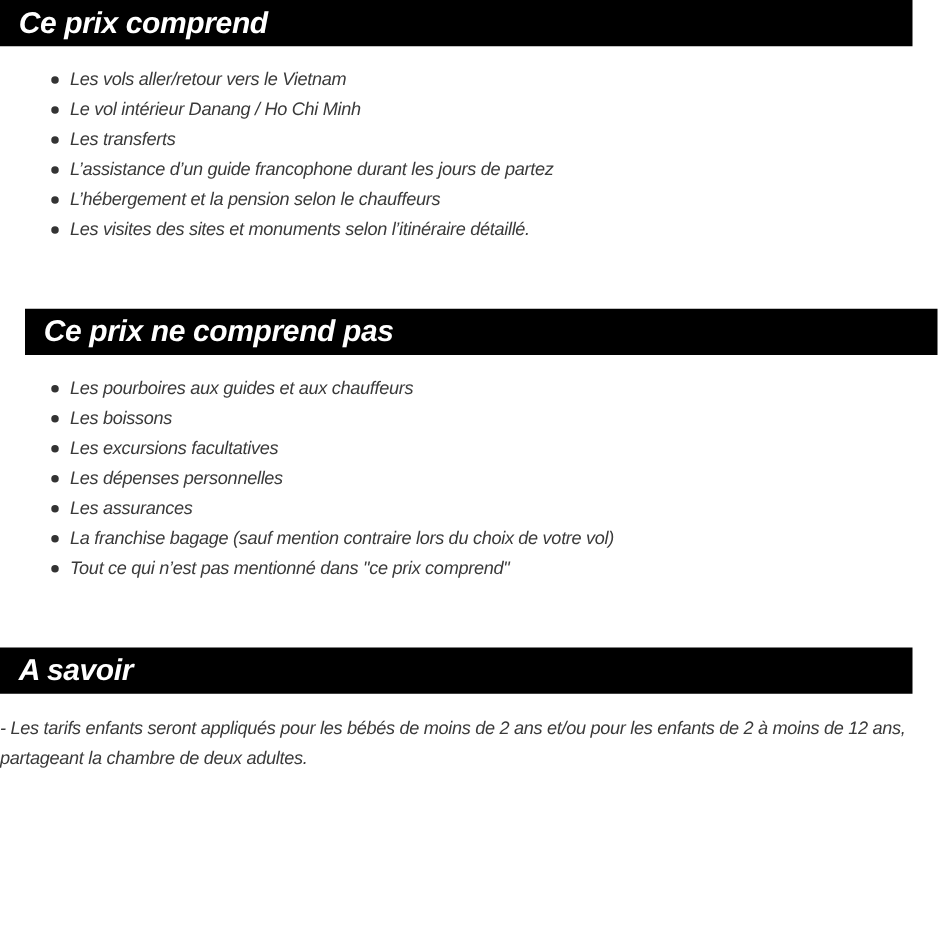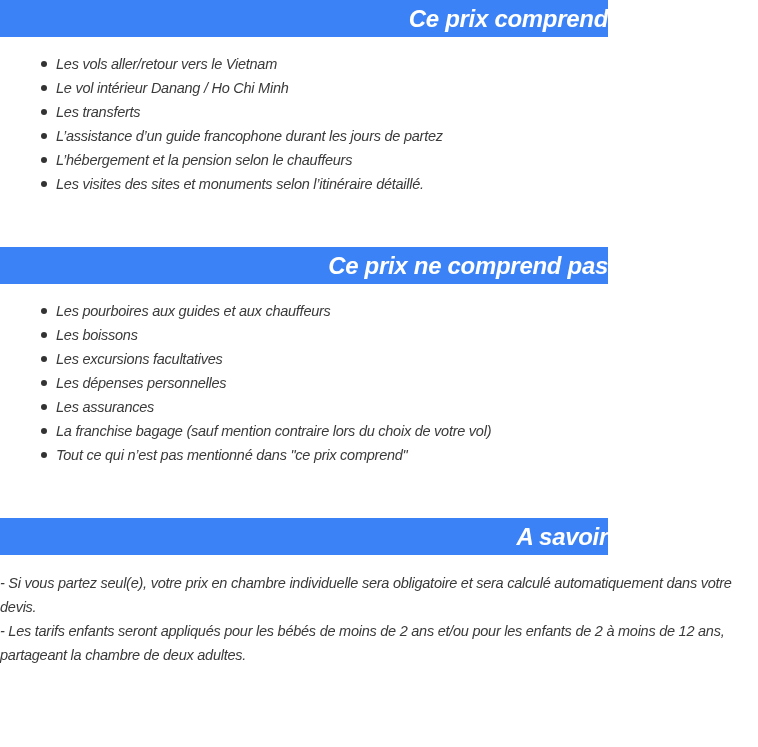--- a/index.html
+++ b/index.html
@@ -10,24 +10,23 @@
     body {
       width: 758px;
       height: 747px;
       overflow: hidden;
       font-family: "Liberation Sans", "DejaVu Sans", sans-serif;
       color: #3a3a3a;
     }
     .banner {
       position: absolute;
       left: 0;
-      width: 608px;
+      width: 730px;
       height: 37px;
-      background: #3b82f6;
-      text-align: right;
+      background: #000000;
     }
     .banner h2 {
       margin: 0;
       padding-left: 15px;
       line-height: 37px;
       font-size: 24px;
       font-style: italic;
       font-weight: bold;
       color: #ffffff;
       letter-spacing: -0.3px;
@@ -80,32 +79,31 @@
 </div>
 <ul class="list" style="top:52px;">
   <li><span class="bullet"></span><span>Les vols aller/retour vers le Vietnam</span></li>
   <li><span class="bullet"></span><span>Le vol intérieur Danang / Ho Chi Minh</span></li>
   <li><span class="bullet"></span><span>Les transferts</span></li>
   <li><span class="bullet"></span><span>L’assistance d’un guide francophone durant les jours de partez</span></li>
   <li><span class="bullet"></span><span>L’hébergement et la pension selon le chauffeurs</span></li>
   <li><span class="bullet"></span><span>Les visites des sites et monuments selon l’itinéraire détaillé.</span></li>
 </ul>
 
-<div class="banner" style="top:247px;">
+<div class="banner" style="top:247px;margin-left:20px;">
   <h2>Ce prix ne comprend pas</h2>
 </div>
 <ul class="list" style="top:299px;">
   <li><span class="bullet"></span><span>Les pourboires aux guides et aux chauffeurs</span></li>
   <li><span class="bullet"></span><span>Les boissons</span></li>
   <li><span class="bullet"></span><span>Les excursions facultatives</span></li>
   <li><span class="bullet"></span><span>Les dépenses personnelles</span></li>
   <li><span class="bullet"></span><span>Les assurances</span></li>
   <li><span class="bullet"></span><span>La franchise bagage (sauf mention contraire lors du choix de votre vol)</span></li>
   <li><span class="bullet"></span><span>Tout ce qui n’est pas mentionné dans "ce prix comprend"</span></li>
 </ul>
 
 <div class="banner" style="top:518px;">
   <h2>A savoir</h2>
 </div>
 <div class="note">
-  <p>- Si vous partez seul(e), votre prix en chambre individuelle sera obligatoire et sera calculé automatiquement dans votre devis.</p>
   <p>- Les tarifs enfants seront appliqués pour les bébés de moins de 2 ans et/ou pour les enfants de 2 à moins de 12 ans, partageant la chambre de deux adultes.</p>
 </div>
 
 </body></html>

